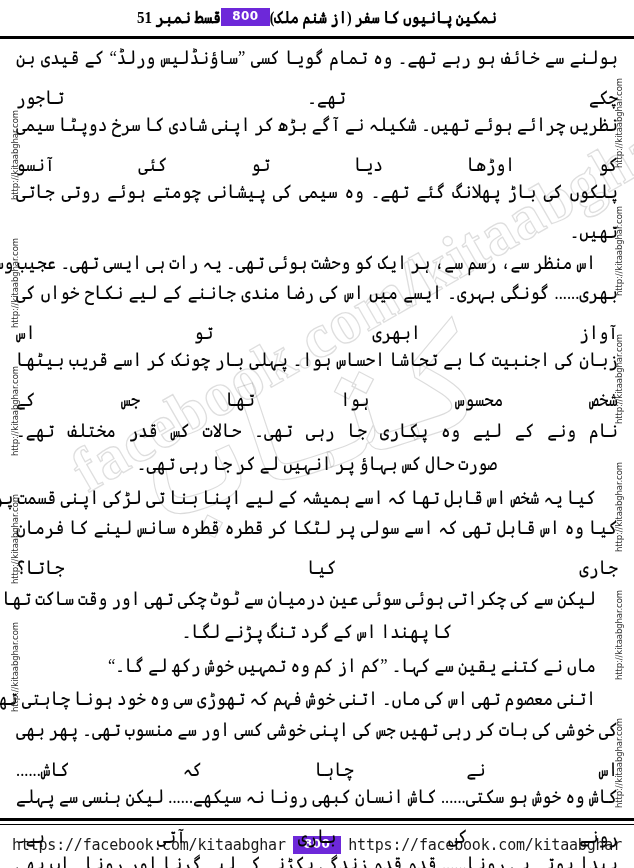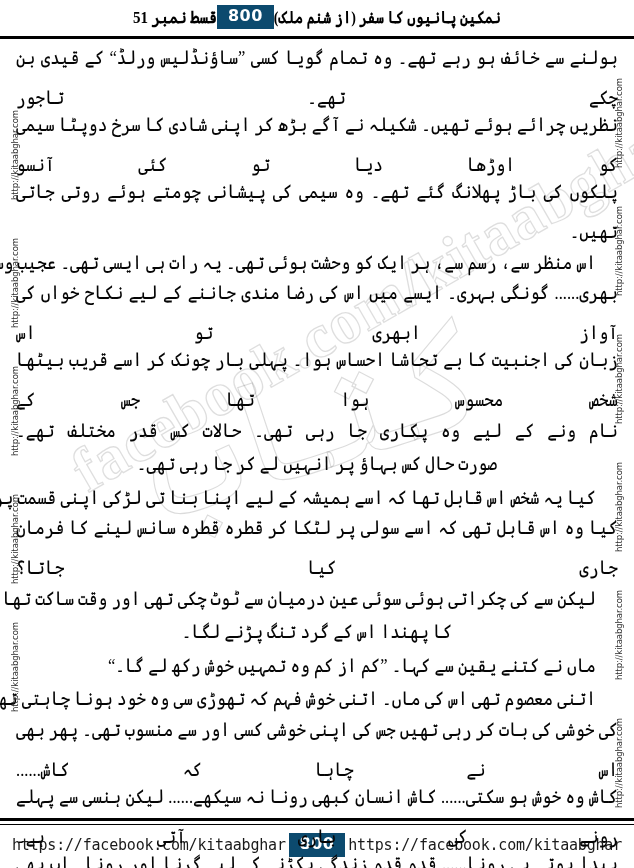--- a/index.html
+++ b/index.html
@@ -39,24 +39,24 @@
     font-weight: bold;
     color: #000;
     direction: rtl;
     unicode-bidi: bidi-override;
     letter-spacing: -0.5px;
     white-space: nowrap;
     transform: scaleY(1.15);
   }
 
   .page-badge {
-    background: #0c4a6e;
+    background: #6d28d9;
     color: #ffffff;
     font-family: "DejaVu Sans", sans-serif;
-    font-size: 16px;
+    font-size: 12px;
     font-weight: bold;
     letter-spacing: 0.5px;
     padding: 2px 11px 3px 11px;
     line-height: 1.15;
     display: inline-block;
   }
 
   .book-title {
     font-family: "Liberation Serif", serif;
     font-size: 14px;

